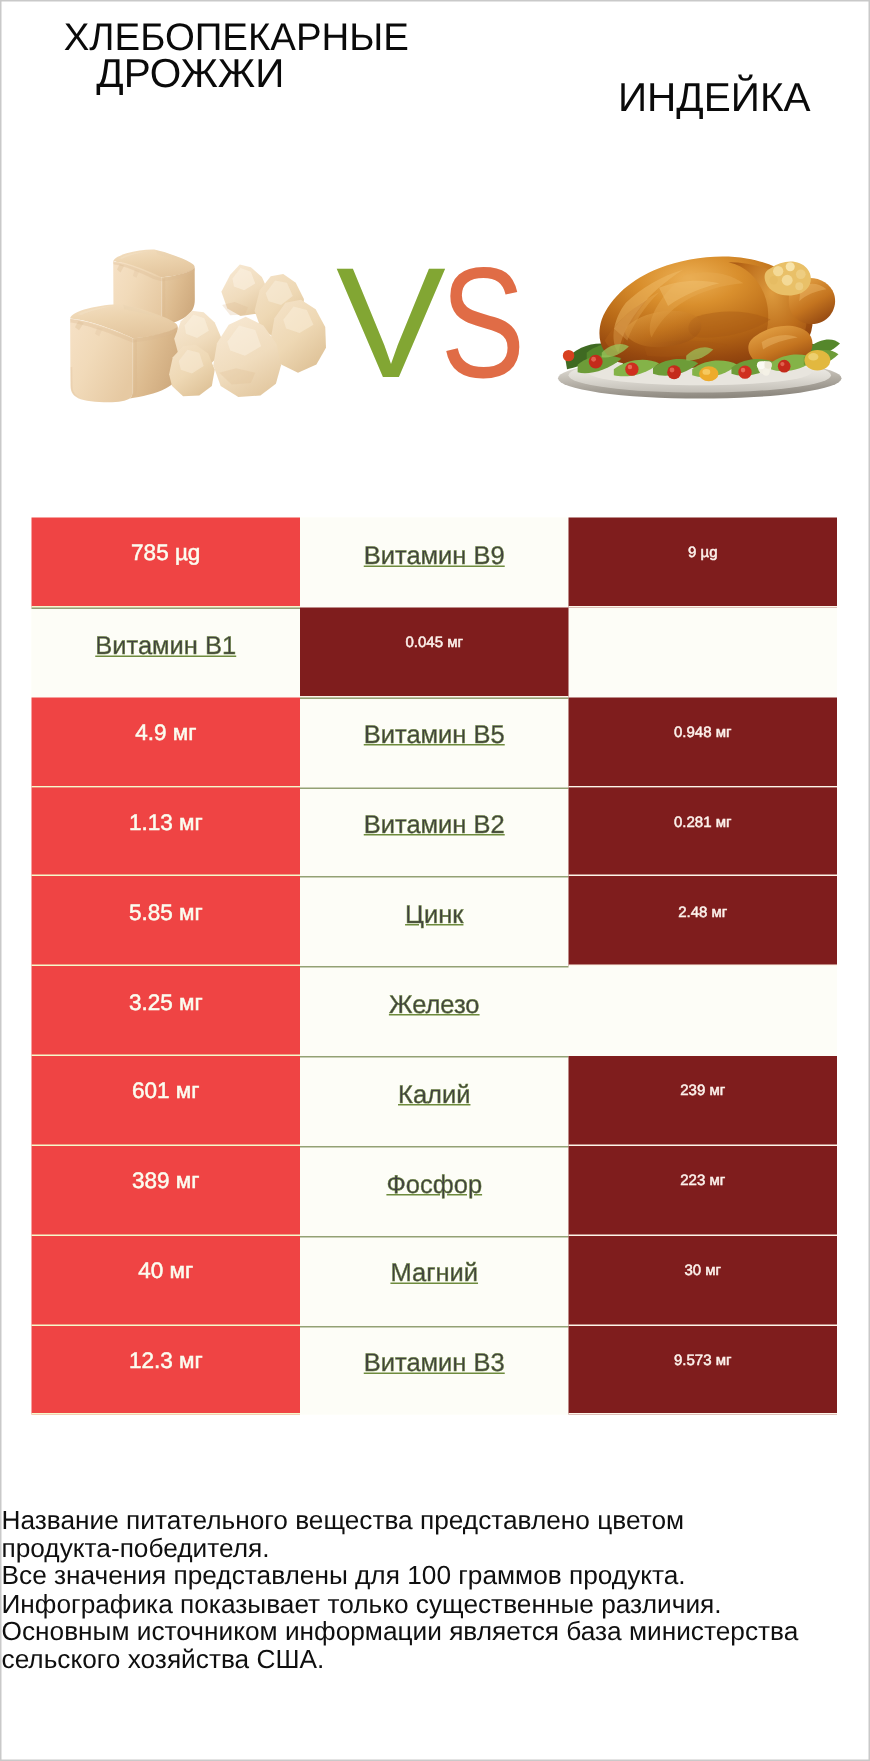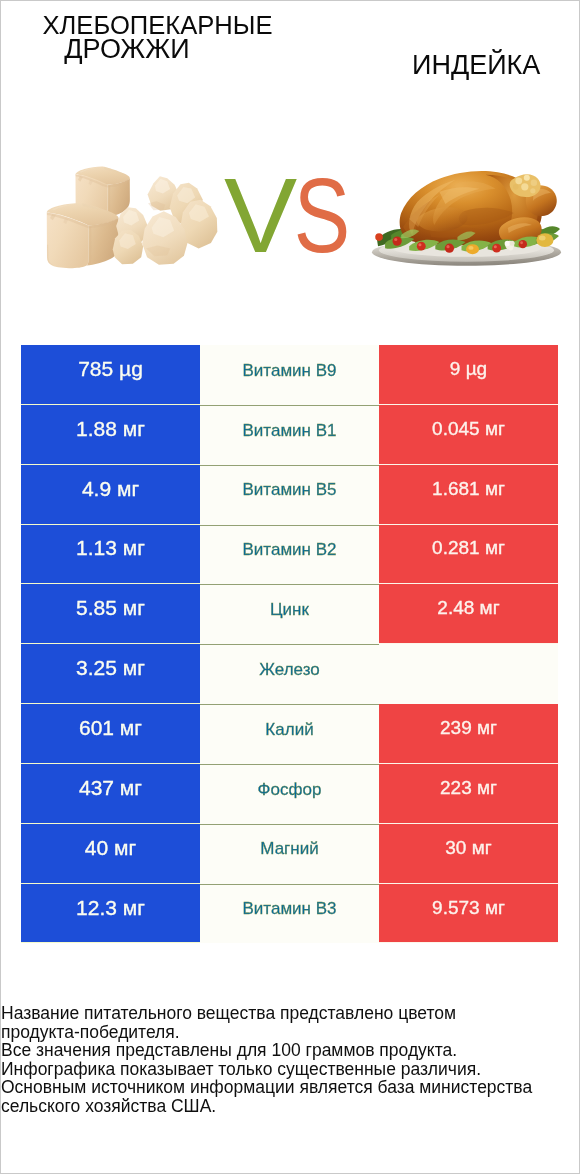--- a/index.html
+++ b/index.html
@@ -12,24 +12,24 @@
   #tr1{left:411px;top:51.4px;font-size:27px;}
   .vs{position:absolute;left:223.2px;top:161.5px;font-size:105px;line-height:105px;font-weight:400;white-space:nowrap;letter-spacing:-0.5px;transform:scaleX(0.905);transform-origin:0 0;}
   .vs .v{color:#82a633;display:inline-block;transform:scaleX(1.155);transform-origin:0 0;}
   .vs .s{color:#e06c46;display:inline-block;transform:scaleX(0.89);transform-origin:0 0;margin-left:7.5px;}
   #yeast{position:absolute;left:23px;top:163px;}
   #turkey{position:absolute;left:370px;top:165px;}
   .table{position:absolute;left:20px;top:344px;width:537px;background:#fdfdf7;}
   .row{display:flex;height:59.85px;}
   .row:last-child{margin-bottom:0;}
   .cell{width:179px;display:flex;align-items:center;justify-content:center;box-sizing:border-box;padding-bottom:11px;height:59.85px;}
-  .cl{background:#1d4ed8;color:#fbfdf0;font-size:21px;font-weight:400;-webkit-text-stroke:0.35px #fbfdf0;border-bottom:1.45px solid #f4facb;}
-  .cm{background:#fdfdf7;color:#0369a1;font-size:17px;font-weight:400;-webkit-text-stroke:0.33px #6e8b3d;border-top:1px solid #93a174;height:59.85px;padding-bottom:9.5px;}
+  .cl{background:#ef4444;color:#fbfdf0;font-size:15px;font-weight:400;-webkit-text-stroke:0.35px #fbfdf0;border-bottom:1.45px solid #f4facb;}
+  .cm{background:#fdfdf7;color:#404040;font-size:17px;font-weight:400;-webkit-text-stroke:0.33px #6e8b3d;border-top:1px solid #93a174;height:59.85px;padding-bottom:9.5px;text-decoration:underline;}
   .row:first-child .cm{border-top:1px solid transparent;}
-  .cr{background:#ef4444;color:#fdf2ec;font-size:19px;font-weight:400;-webkit-text-stroke:0.35px #fdf2ec;border-bottom:1.45px solid #fdf6ea;}
+  .cr{background:#7f1d1d;color:#fdf2ec;font-size:10px;font-weight:400;-webkit-text-stroke:0.35px #fdf2ec;border-bottom:1.45px solid #fdf6ea;}
   .foot{position:absolute;left:0;top:1003px;width:578px;color:#0f0f0f;font-size:17.5px;line-height:18.5px;}
 </style>
 </head>
 <body>
 
 <div class="page">
   <div class="t-line" id="tl1">ХЛЕБОПЕКАРНЫЕ</div>
   <div class="t-line" id="tl2">ДРОЖЖИ</div>
   <div class="t-line" id="tr1">ИНДЕЙКА</div>
 
@@ -229,28 +229,27 @@
 </svg>
 </div>
 
   <div class="table" id="table">
       <div class="row">
         <div class="cell cl">785 µg</div>
         <div class="cell cm">Витамин B9</div>
         <div class="cell cr">9 µg</div>
       </div>
       <div class="row">
-        <div class="cell cl">1.88 мг</div>
         <div class="cell cm">Витамин B1</div>
         <div class="cell cr">0.045 мг</div>
       </div>
       <div class="row">
         <div class="cell cl">4.9 мг</div>
         <div class="cell cm">Витамин B5</div>
-        <div class="cell cr">1.681 мг</div>
+        <div class="cell cr">0.948 мг</div>
       </div>
       <div class="row">
         <div class="cell cl">1.13 мг</div>
         <div class="cell cm">Витамин B2</div>
         <div class="cell cr">0.281 мг</div>
       </div>
       <div class="row">
         <div class="cell cl">5.85 мг</div>
         <div class="cell cm">Цинк</div>
         <div class="cell cr">2.48 мг</div>
@@ -258,21 +257,21 @@
       <div class="row">
         <div class="cell cl">3.25 мг</div>
         <div class="cell cm">Железо</div>
       </div>
       <div class="row">
         <div class="cell cl">601 мг</div>
         <div class="cell cm">Калий</div>
         <div class="cell cr">239 мг</div>
       </div>
       <div class="row">
-        <div class="cell cl">437 мг</div>
+        <div class="cell cl">389 мг</div>
         <div class="cell cm">Фосфор</div>
         <div class="cell cr">223 мг</div>
       </div>
       <div class="row">
         <div class="cell cl">40 мг</div>
         <div class="cell cm">Магний</div>
         <div class="cell cr">30 мг</div>
       </div>
       <div class="row">
         <div class="cell cl">12.3 мг</div>

